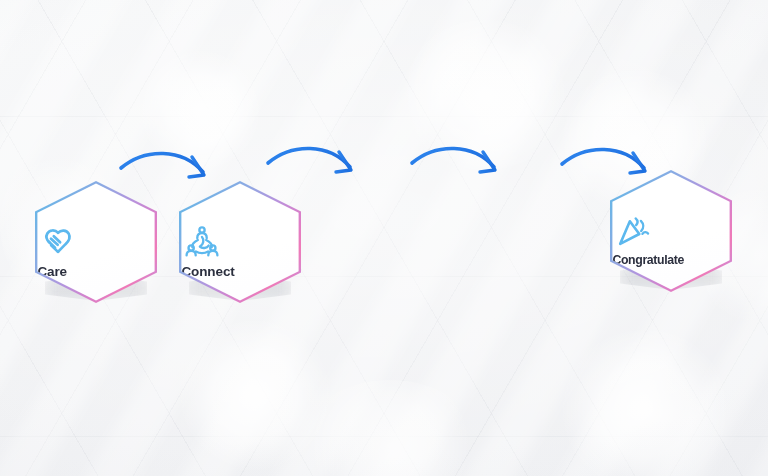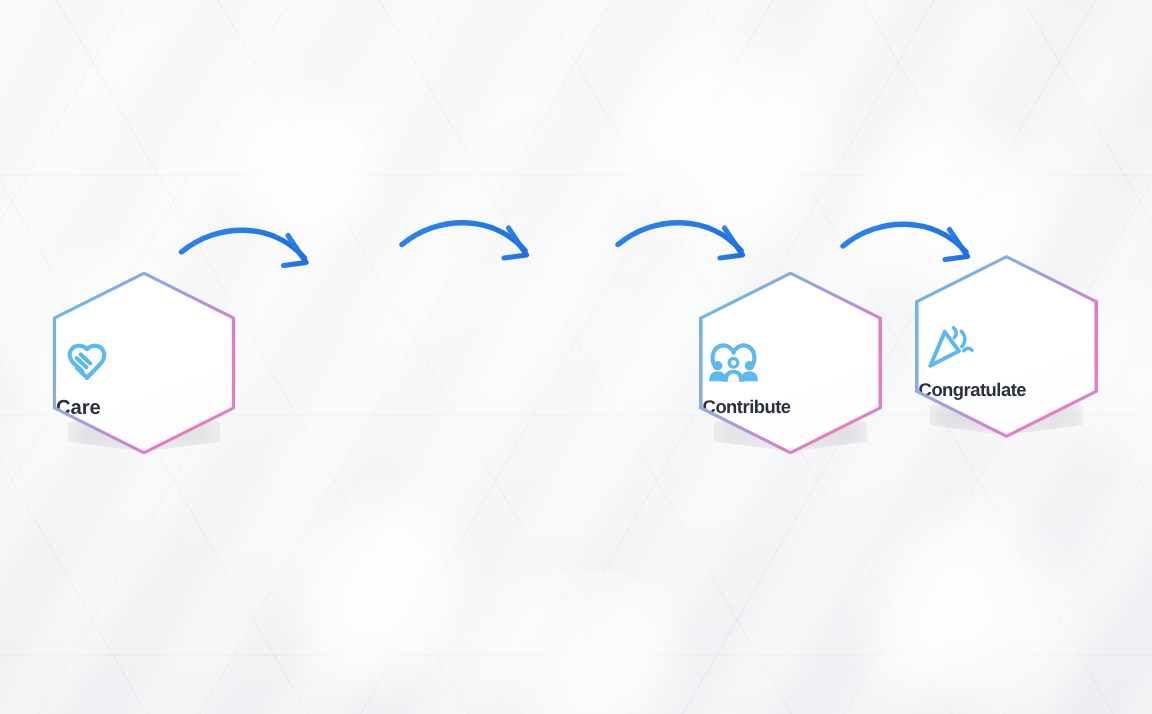--- a/index.html
+++ b/index.html
@@ -255,46 +255,46 @@
             <path d="M13.2 24.6 L 20.6 31.6"></path>
             <path d="M16.0 21.4 L 23.6 28.4"></path>
             <path d="M19.2 18.6 L 26.4 25.4"></path>
             <path d="M24 36.4 L 16.2 28.8"></path>
           </svg>
           <div class="hex-label">Care</div>
         </div>
       </div>
     </div>
 
-
-
-    <div class="hex-node" style="left:466px; top:181px;">
+    <div class="hex-node" style="left:179px; top:181px;">
       <div class="hex-shadow"></div>
       <div class="hex-outer">
         <div class="hex-inner">
-          <svg class="hex-icon" viewBox="0 0 48 48">
-
-            <path d="M10.4 28.6 C 6.2 22.2, 8.0 14.2, 13.8 12.2 C 18.6 10.6, 22.6 13.6, 24 17.2
-                     C 25.4 13.6, 29.4 10.6, 34.2 12.2 C 40.0 14.2, 41.8 22.2, 37.6 28.6" fill="none" stroke="#5cb8ee" stroke-width="3.2" stroke-linecap="round" stroke-linejoin="round"></path>
-
-            <circle cx="12.0" cy="27.2" r="3.5" fill="#5cb8ee"></circle>
-            <path d="M5.4 39.0 C 5.4 33.6, 8.4 31.4, 12.0 31.4 C 15.6 31.4, 18.6 33.6, 18.6 39.0 Z" fill="#5cb8ee"></path>
-
-            <circle cx="36.0" cy="27.2" r="3.5" fill="#5cb8ee"></circle>
-            <path d="M29.4 39.0 C 29.4 33.6, 32.4 31.4, 36.0 31.4 C 39.6 31.4, 42.6 33.6, 42.6 39.0 Z" fill="#5cb8ee"></path>
-
-            <circle cx="24" cy="25.0" r="4.6" fill="#5cb8ee"></circle>
-            <circle cx="24" cy="25.0" r="2.0" fill="#ffffff"></circle>
-            <path d="M16.2 39.4 C 16.2 32.8, 19.8 30.2, 24 30.2 C 28.2 30.2, 31.8 32.8, 31.8 39.4 Z" fill="#5cb8ee"></path>
-            <path d="M19.6 39.4 C 19.6 35.2, 21.6 33.4, 24 33.4 C 26.4 33.4, 28.4 35.2, 28.4 39.4 Z" fill="#ffffff"></path>
+          <svg class="hex-icon" viewBox="0 0 48 48" fill="none" stroke="#5cb8ee" stroke-width="2.7" stroke-linecap="round" stroke-linejoin="round">
+
+            <circle cx="24" cy="11.5" r="3.0"></circle>
+            <path d="M18.6 20.5 C 18.6 16.6, 21.0 15.0, 24 15.0 C 27.0 15.0, 29.4 16.6, 29.4 20.5"></path>
+
+            <circle cx="11.6" cy="32.0" r="3.0"></circle>
+            <path d="M6.4 40.4 C 6.4 36.8, 8.7 35.3, 11.6 35.3 C 14.5 35.3, 16.8 36.8, 16.8 40.4"></path>
+
+            <circle cx="36.4" cy="32.0" r="3.0"></circle>
+            <path d="M31.2 40.4 C 31.2 36.8, 33.5 35.3, 36.4 35.3 C 39.3 35.3, 41.6 36.8, 41.6 40.4"></path>
+
+            <path d="M19.2 22.8 C 14.2 25.4, 12.2 28.0, 13.0 31.0"></path>
+            <path d="M28.8 22.8 C 33.9 25.4, 35.9 28.0, 35.1 31.0"></path>
+            <path d="M17.0 36.0 C 21.0 38.2, 27.0 38.2, 31.0 36.0"></path>
+            <path d="M24 19.4 C 26.6 22.4, 26.0 27.8, 21.6 30.4 C 24.4 33.2, 29.6 32.2, 31.6 29.2"></path>
           </svg>
-          <div class="hex-label small">Contribute</div>
+          <div class="hex-label">Connect</div>
         </div>
       </div>
     </div>
+
+
 
     <div class="hex-node" style="left:610px; top:170px;">
       <div class="hex-shadow"></div>
       <div class="hex-outer">
         <div class="hex-inner">
           <svg class="hex-icon" viewBox="0 0 48 48" fill="none" stroke="#5cb8ee" stroke-width="3.0" stroke-linecap="round" stroke-linejoin="round">
 
             <path d="M9.4 39.8 L 20.4 14.0 L 31.2 28.6 Z"></path>
 
             <path d="M27.0 10.8 C 29.6 13.2, 29.8 16.0, 27.6 18.4" stroke-width="2.7"></path>

